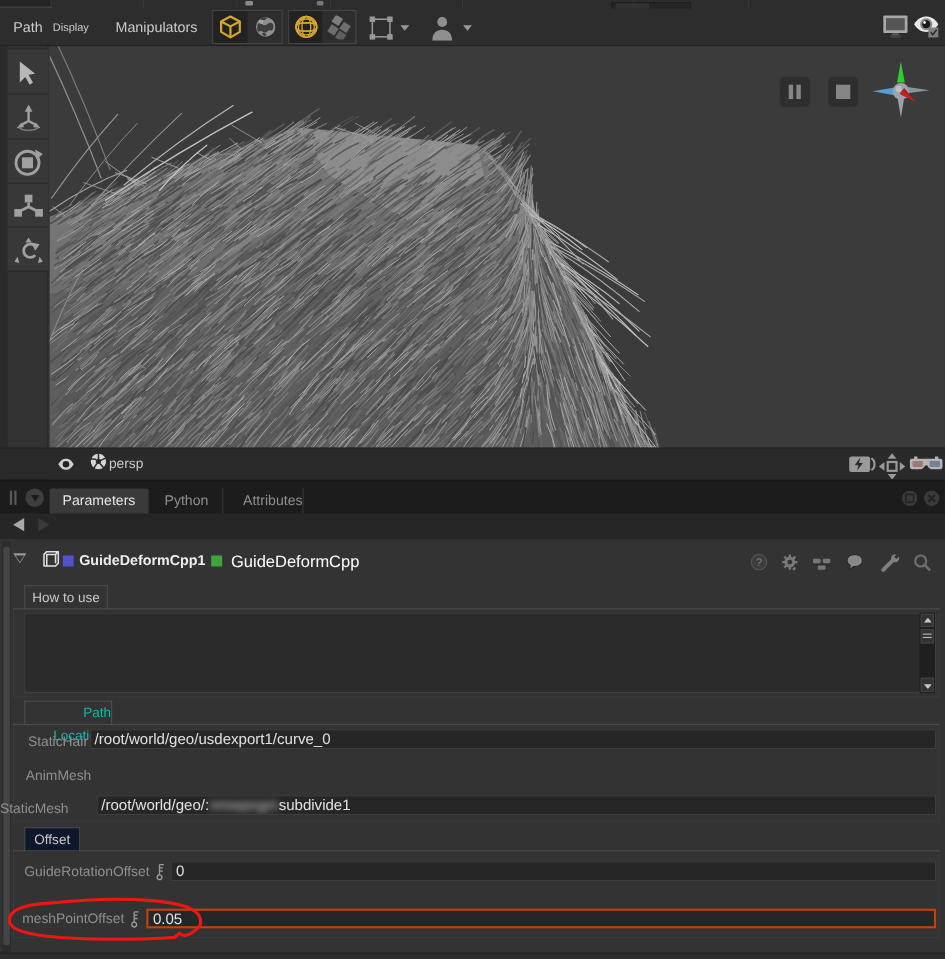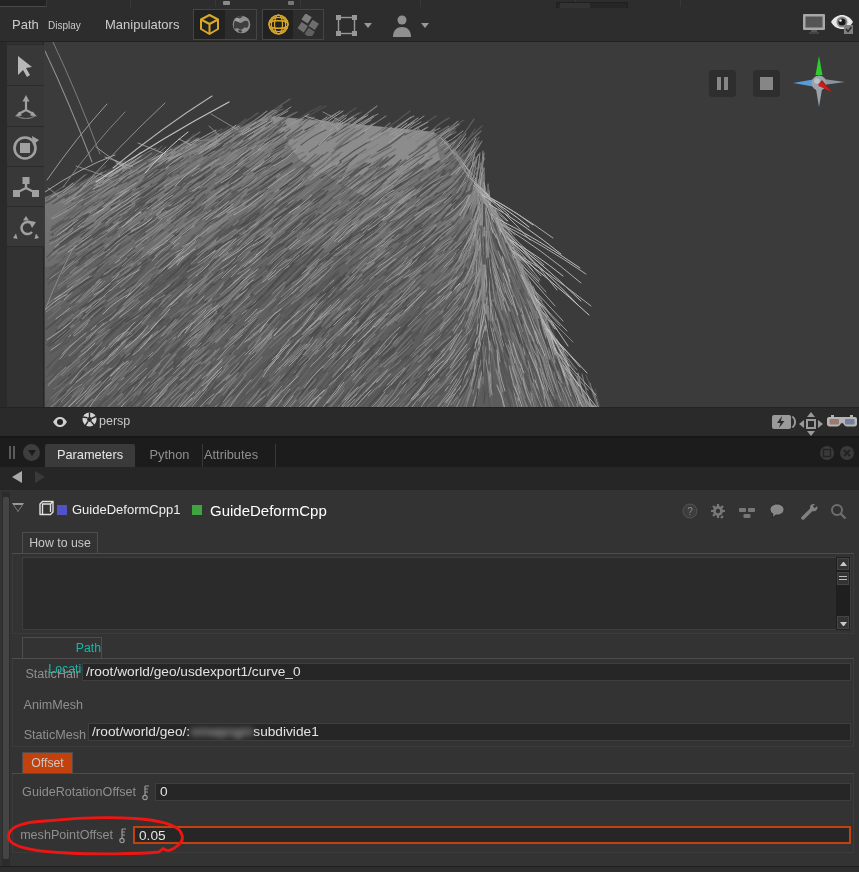--- a/index.html
+++ b/index.html
@@ -248,21 +248,21 @@
 
 <div class="abs" style="left:0;top:436px;width:859px;height:2px;background:#161616"></div>
 
 <div class="abs" style="left:0;top:438px;width:859px;height:29px;background:#1c1c1c"></div>
 <div class="abs" style="left:9px;top:446px;width:2px;height:13px;background:#5a5a5a"></div>
 <div class="abs" style="left:13px;top:446px;width:2px;height:13px;background:#5a5a5a"></div>
 <div class="abs" style="left:23px;top:444px;width:17px;height:17px;background:#3e3e3e;border-radius:50%"></div>
 <div class="abs" style="left:28px;top:450px;width:0;height:0;border-left:4px solid transparent;border-right:4px solid transparent;border-top:6px solid #1c1c1c"></div>
 <div class="abs" style="left:45px;top:444px;width:90px;height:23px;background:#3a3a3a;border-radius:2px 2px 0 0;color:#e6e6e6;font-size:12.8px;text-align:center;line-height:22px">Parameters</div>
 <div class="abs" style="left:137px;top:444px;width:66px;height:23px;color:#8f8f8f;font-size:12.8px;text-align:center;line-height:22px;border-right:1px solid #383838">Python</div>
-<div class="abs" style="left:204px;top:444px;width:72px;height:23px;color:#8f8f8f;font-size:12.8px;text-align:left;line-height:22px;border-right:1px solid #383838">Attributes</div>
+<div class="abs" style="left:204px;top:444px;width:72px;height:23px;color:#8f8f8f;font-size:12.8px;text-align:right;line-height:22px;border-right:1px solid #383838">Attributes</div>
 <svg class="abs" style="left:820px;top:446px" width="14" height="14" viewBox="0 0 14 14" xmlns="http://www.w3.org/2000/svg">
       <circle cx="7" cy="7" r="7" fill="#3a3a3a"></circle>
       <rect x="3.5" y="3.5" width="7" height="7" fill="none" stroke="#232323" stroke-width="1.4"></rect>
     </svg>
     <svg class="abs" style="left:840px;top:446px" width="14" height="14" viewBox="0 0 14 14" xmlns="http://www.w3.org/2000/svg">
       <circle cx="7" cy="7" r="7" fill="#3a3a3a"></circle>
       <path d="M4 4l6 6M10 4l-6 6" stroke="#232323" stroke-width="2"></path>
     </svg>
 
 <div class="abs" style="left:0;top:467px;width:859px;height:23px;background:#262626"></div>
@@ -277,21 +277,21 @@
 <div class="abs" style="left:12px;top:503px;width:0;height:0;border-left:6px solid transparent;border-right:6px solid transparent;border-top:9px solid #999"></div>
 <div class="abs" style="left:14px;top:505px;width:0;height:0;border-left:4px solid transparent;border-right:4px solid transparent;border-top:6px solid #333"></div>
 <svg class="abs" style="left:37px;top:499px" width="20" height="18" viewBox="0 0 20 18" xmlns="http://www.w3.org/2000/svg">
       <g stroke="#e0e0e0" stroke-width="1.4" fill="none" stroke-linejoin="round">
         <path d="M3 15.5V5l2.5-2.5h10.5L13.5 5H5.5v10.5z"></path>
         <path d="M5.5 15.5h8L16 13V2.5"></path>
         <path d="M13.5 5v8"></path>
       </g>
     </svg>
 <div class="abs" style="left:57px;top:505px;width:10px;height:10px;background:#5152c8"></div>
-<div class="abs" style="top:502px;left:72px;color:#efefef;font-size:13px;font-weight:normal">GuideDeformCpp1</div>
+<div class="abs" style="top:502px;left:72px;color:#efefef;font-size:13px;font-weight:bold">GuideDeformCpp1</div>
 <div class="abs" style="left:192px;top:505px;width:10px;height:10px;background:#3fa33f"></div>
 <div class="abs" style="top:502px;left:210px;color:#ffffff;font-size:15px">GuideDeformCpp</div>
 <svg class="abs" style="left:682px;top:503px" width="16" height="16" viewBox="0 0 16 16" xmlns="http://www.w3.org/2000/svg">
       <circle cx="8" cy="8" r="7" fill="#3d3d3d" stroke="#555" stroke-width="1"></circle>
       <text x="8" y="11.5" font-size="10" fill="#888" text-anchor="middle" font-family="Liberation Sans">?</text>
     </svg>
     <svg class="abs" style="left:710px;top:503px" width="16" height="16" viewBox="0 0 16 16" xmlns="http://www.w3.org/2000/svg">
       <g fill="#777">
         <circle cx="8" cy="8" r="5"></circle>
         <g stroke="#777" stroke-width="2.2">
@@ -335,25 +335,25 @@
 
 <div class="abs" style="left:12px;top:658px;width:842px;height:89px;border:1px solid #3b3b3b;border-top:none"></div>
 <div class="abs" style="left:22px;top:637px;width:80px;height:22px;border:1px solid #4d4d4d;border-bottom:none;color:#14b8a6;font-size:12.3px;text-align:right;line-height:21px;background:#333">Path Locations</div>
 <div class="abs" style="left:12px;top:658px;width:842px;height:1px;background:#4d4d4d"></div>
 
 <div class="abs" style="top:667px;left:0;width:80px;text-align:right;color:#8f8f8f;font-size:12.6px">StaticHair</div>
 <div class="abs" style="left:82px;top:663px;width:769px;height:18px;background:#262626;border:1px solid #3e3e3e;color:#e2e2e2;font-size:13.7px;line-height:16px;padding-left:3px;white-space:nowrap;overflow:hidden">/root/world/geo/usdexport1/curve_0</div>
 
 <div class="abs" style="top:698px;left:0;width:83px;text-align:right;color:#8f8f8f;font-size:12.6px">AnimMesh</div>
 
-<div class="abs" style="top:728px;left:0;width:86px;text-align:right;color:#8f8f8f;font-size:12.6px">StaticMesh</div>
+<div class="abs" style="top:728px;left:0;width:86px;text-align:left;color:#8f8f8f;font-size:12.6px">StaticMesh</div>
 <div class="abs" style="left:88px;top:723px;width:763px;height:18px;background:#262626;border:1px solid #3e3e3e;color:#e2e2e2;font-size:13.7px;line-height:16px;padding-left:3px;white-space:nowrap;overflow:hidden">/root/world/geo/:<span style="filter:blur(3.2px);color:#cfcfcf">nmwpngm</span>subdivide1</div>
 
 <div class="abs" style="left:12px;top:773px;width:842px;height:80px;border:1px solid #3b3b3b;border-top:none"></div>
-<div class="abs" style="left:22px;top:752px;width:51px;height:22px;border:1px solid #4d4d4d;border-bottom:none;color:#c8c8c8;font-size:12.3px;text-align:center;line-height:21px;background:#c2410c">Offset</div>
+<div class="abs" style="left:22px;top:752px;width:51px;height:22px;border:1px solid #4d4d4d;border-bottom:none;color:#c8c8c8;font-size:12.3px;text-align:center;line-height:21px;background:#0f172a">Offset</div>
 <div class="abs" style="left:12px;top:773px;width:842px;height:1px;background:#4d4d4d"></div>
 
 <div class="abs" style="top:785px;left:0;width:136px;text-align:right;color:#8f8f8f;font-size:12.6px">GuideRotationOffset</div>
 <svg class="abs" style="left:141px;top:785px" width="10" height="16" viewBox="0 0 10 16" xmlns="http://www.w3.org/2000/svg">
       <g stroke="#9a9a9a" stroke-width="1.2" fill="none">
         <path d="M4 1v9.5"></path>
         <circle cx="4" cy="12.5" r="2.2"></circle>
         <path d="M4 1h4M4 4h3M4 7h3"></path>
       </g>
     </svg>

